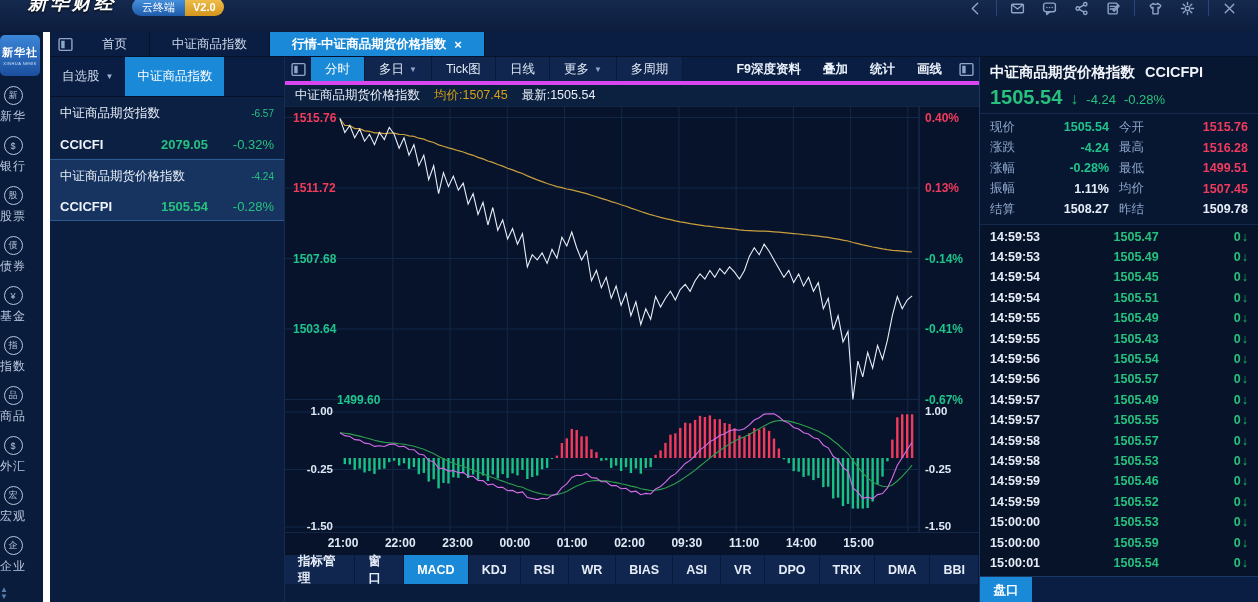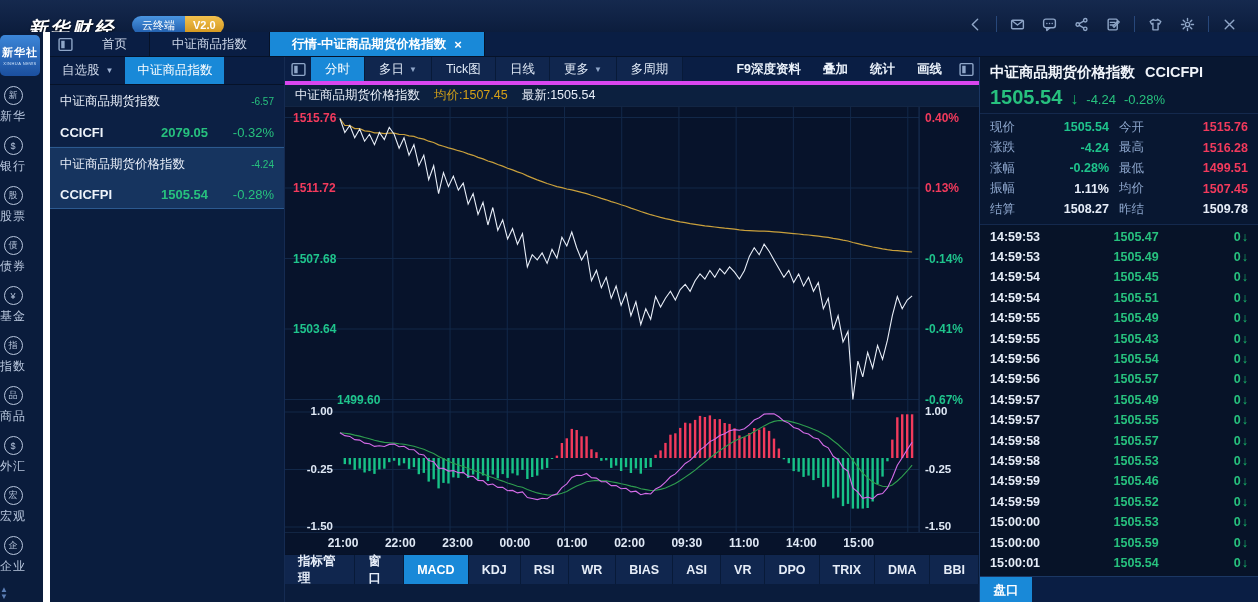--- a/index.html
+++ b/index.html
@@ -1,21 +1,21 @@
 <!DOCTYPE html>
 <html><head>
 <meta charset="utf-8">
 <style>
   *{margin:0;padding:0;box-sizing:border-box}
   html,body{background:#000}
   body{font-family:"Liberation Sans",sans-serif}
   #frame{position:relative;width:1258px;height:602px;background:#0a1c3c;color:#dfe8f5;font-size:12px;overflow:hidden}
 
   
-  #topbar{display:flex;align-items:flex-start;height:30px;background:linear-gradient(#15294e,#0c1d3d);padding:16px 8px}
+  #topbar{display:flex;align-items:flex-end;height:30px;background:linear-gradient(#15294e,#0c1d3d);padding:16px 8px}
   .brand{font-family:"DejaVu Serif",serif;font-style:italic;font-weight:bold;font-size:19px;color:#fff;letter-spacing:3px;margin-left:20px;text-shadow:0 1px 2px #000}
   .badge{display:flex;margin-left:16px;height:18px;border-radius:9px;overflow:hidden;font-size:11px;line-height:18px;cursor:pointer}
   .badge .b1{background:linear-gradient(#4a95e0,#1f5cab);color:#fff;padding:0 10px}
   .badge .b2{background:linear-gradient(#f2c14e,#d2951c);color:#fff;padding:0 8px;font-weight:bold}
   #topbar .spacer{flex:1}
   .tb-group{display:flex;align-items:center;gap:17px;padding:0 13px;height:16px;border-left:1px solid #27477a;color:#8fa6c8}
   .tb-group:first-of-type{border-left:none}
   .icn{width:15px;height:15px;display:block}
   .tb-icon{cursor:pointer;display:inline-flex}
 
@@ -36,21 +36,21 @@
   #nav-row{height:25px;display:flex;align-items:stretch;background:#0a1e44;border-bottom:1px solid #061228}
   .nav-toggle{width:30px;display:flex;align-items:center;justify-content:center;color:#8fa6c8;cursor:pointer}
   .nav-tab{display:flex;align-items:center;gap:8px;padding:0 22px;color:#cfd9ea;border-right:1px solid #061228;cursor:pointer;font-size:12.5px}
   .nav-tab.active{background:#1989d8;color:#fff;font-weight:bold}
   .nav-tab .x{font-size:13px;font-weight:bold;cursor:pointer}
 
   #content{flex:1;display:flex;min-height:0}
 
   
   #watchlist{width:235px;background:#0a1d3e;border-right:1px solid #152b52;display:flex;flex-direction:column}
-  #wl-tabs{height:28px;display:flex;background:#0a1e44;border-bottom:1px solid #061228}
+  #wl-tabs{height:40px;display:flex;background:#0a1e44;border-bottom:1px solid #061228}
   .wl-tab{display:flex;align-items:center;gap:6px;padding:0 12px;color:#cfd9ea;cursor:pointer;font-size:12.5px}
   .wl-tab.active{background:#1989d8;color:#fff}
   .wl-tab .caret{font-size:8px;color:#9fb3d4}
   .wl-item{height:62px;padding:8px 10px 6px;display:flex;flex-direction:column;justify-content:space-between;border-bottom:1px solid #0e2448;cursor:pointer;background:#0c2044}
   .wl-item.selected{background:#16345f;border-top:1px solid #2c598f;border-bottom:1px solid #2c598f}
   .wl-r1,.wl-r2{display:flex;align-items:baseline}
   .wl-name{flex:1;color:#e8eef8;font-size:12.5px}
   .wl-chg{color:#27c17e;font-size:10px}
   .wl-code{flex:1;color:#eef3fa;font-size:13px;font-weight:bold}
   .wl-price{color:#27c17e;font-size:13px;font-weight:bold;margin-right:14px}

